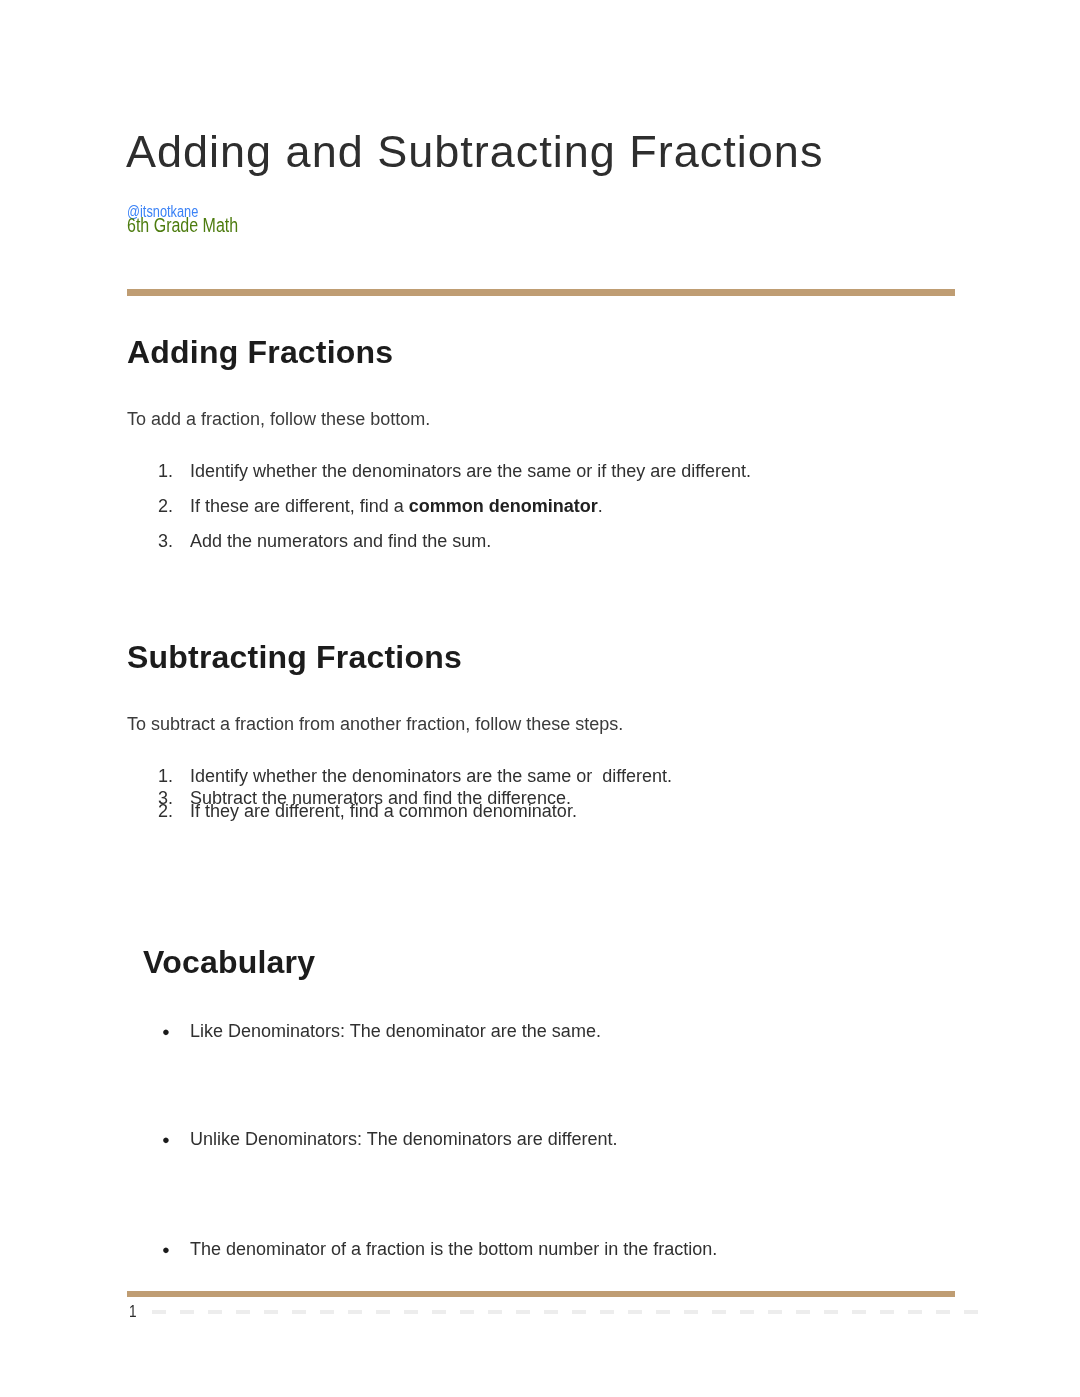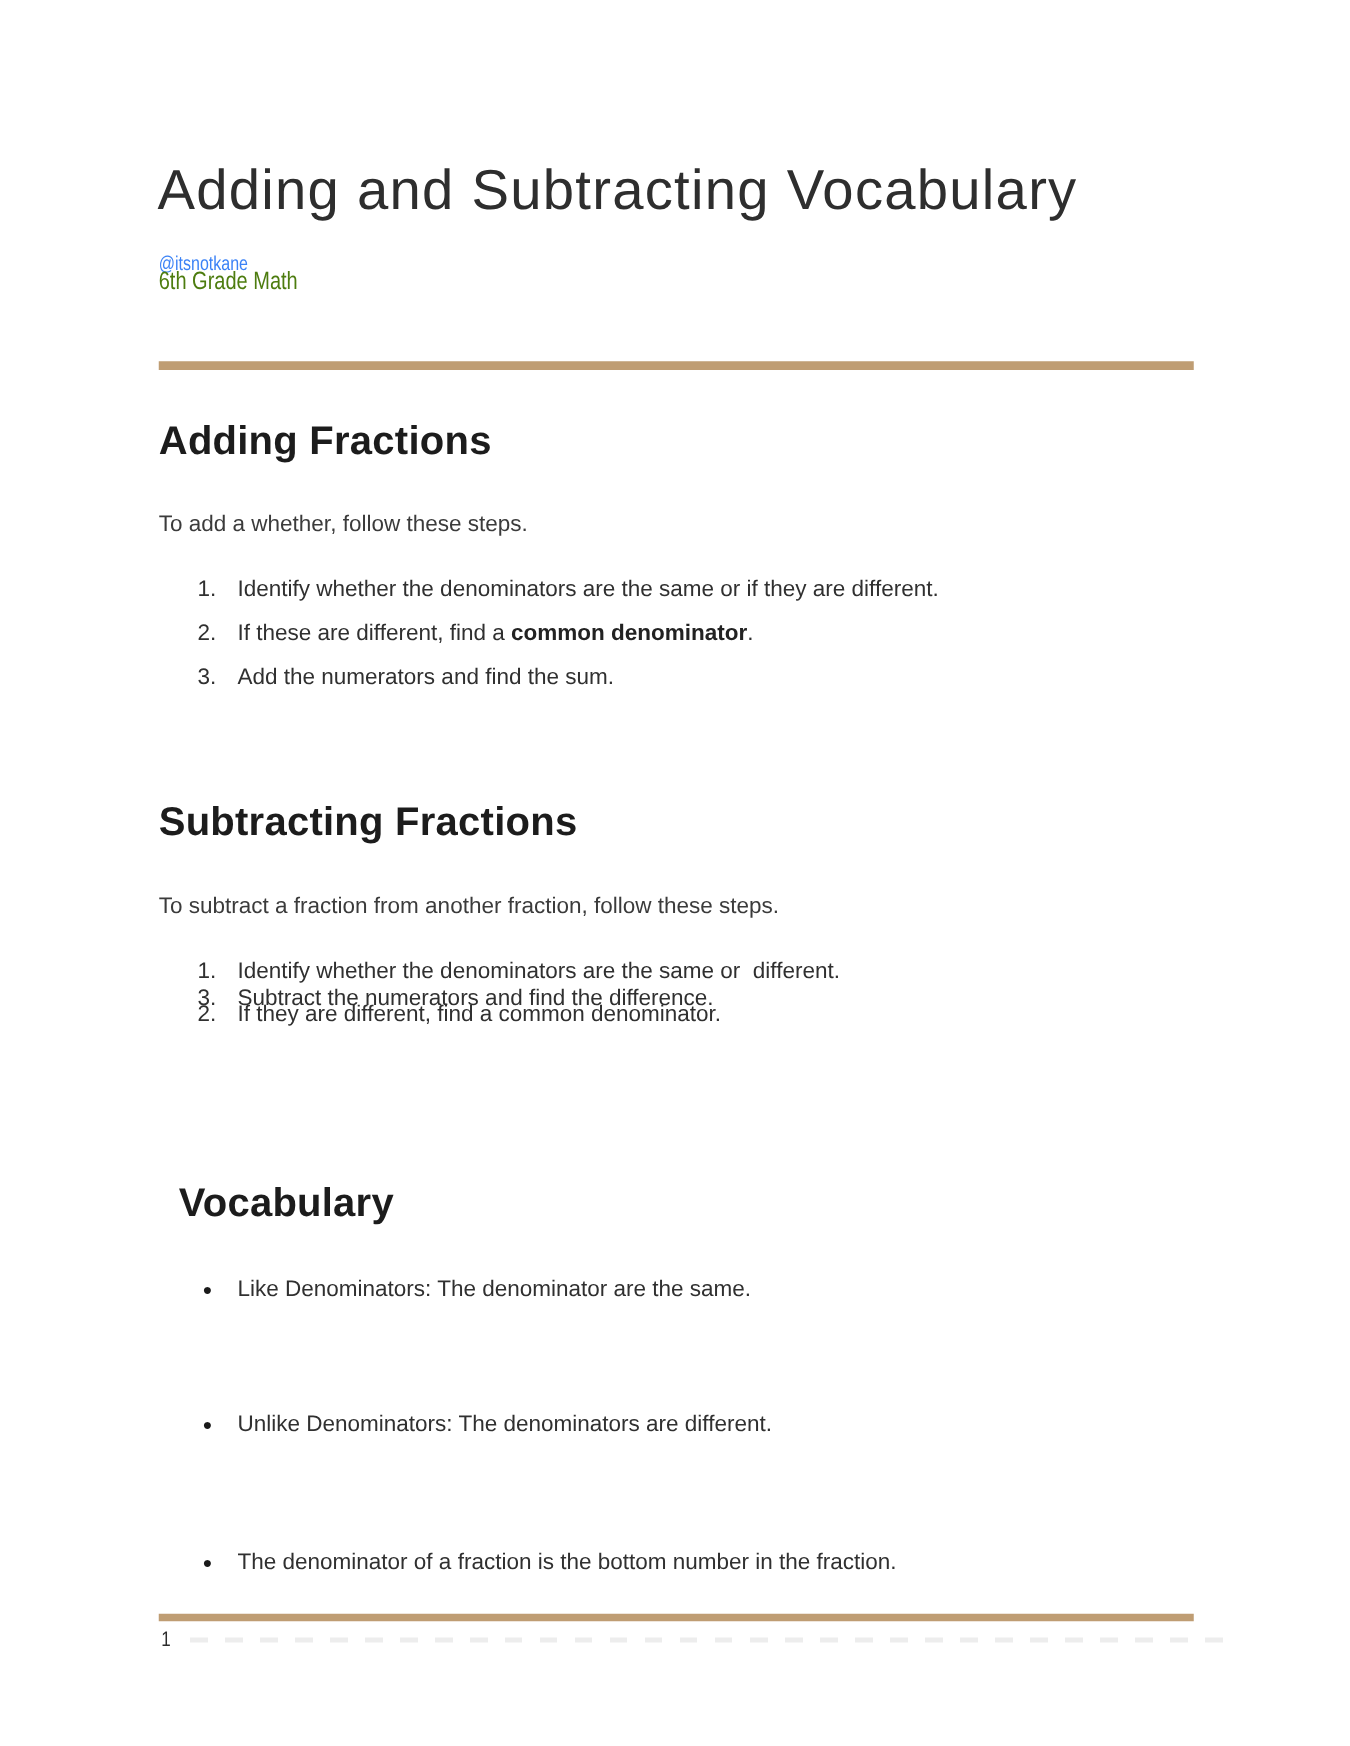--- a/index.html
+++ b/index.html
@@ -117,33 +117,33 @@
     left: 152px; top: 1310px;
     width: 833px; height: 4px;
     background: repeating-linear-gradient(to right, #ededed 0px, #ededed 14px, transparent 14px, transparent 28px);
   }
 </style>
 </head>
 <body>
 
 <div class="page">
 
-  <h1 class="abs doc-title">Adding and Subtracting Vocabulary</h1>
+  <h1 class="abs doc-title">Adding and Subtracting Fractions</h1>
 
   <div class="abs author">
     <span class="cond">@itsnotkane</span>
   </div>
   <div class="abs course">
     <span class="cond">6th Grade Math</span>
   </div>
 
   <div class="abs divider top" style="background: rgb(191, 157, 115);"></div>
 
   <h2 class="abs section-heading h-adding">Adding Fractions</h2>
-  <p class="abs para p-adding">To add a whether, follow these steps.</p>
+  <p class="abs para p-adding">To add a fraction, follow these bottom.</p>
 
   <div class="abs oli a-li1">
     <span class="num">1.</span><span class="li-text">Identify whether the denominators are the same or if they are different.</span>
   </div>
   <div class="abs oli a-li2">
     <span class="num">2.</span><span class="li-text">If these are different, find a </span><span class="li-text bold-seg">common denominator</span><span class="li-text">.</span>
   </div>
   <div class="abs oli a-li3">
     <span class="num">3.</span><span class="li-text">Add the numerators and find the sum.</span>
   </div>

